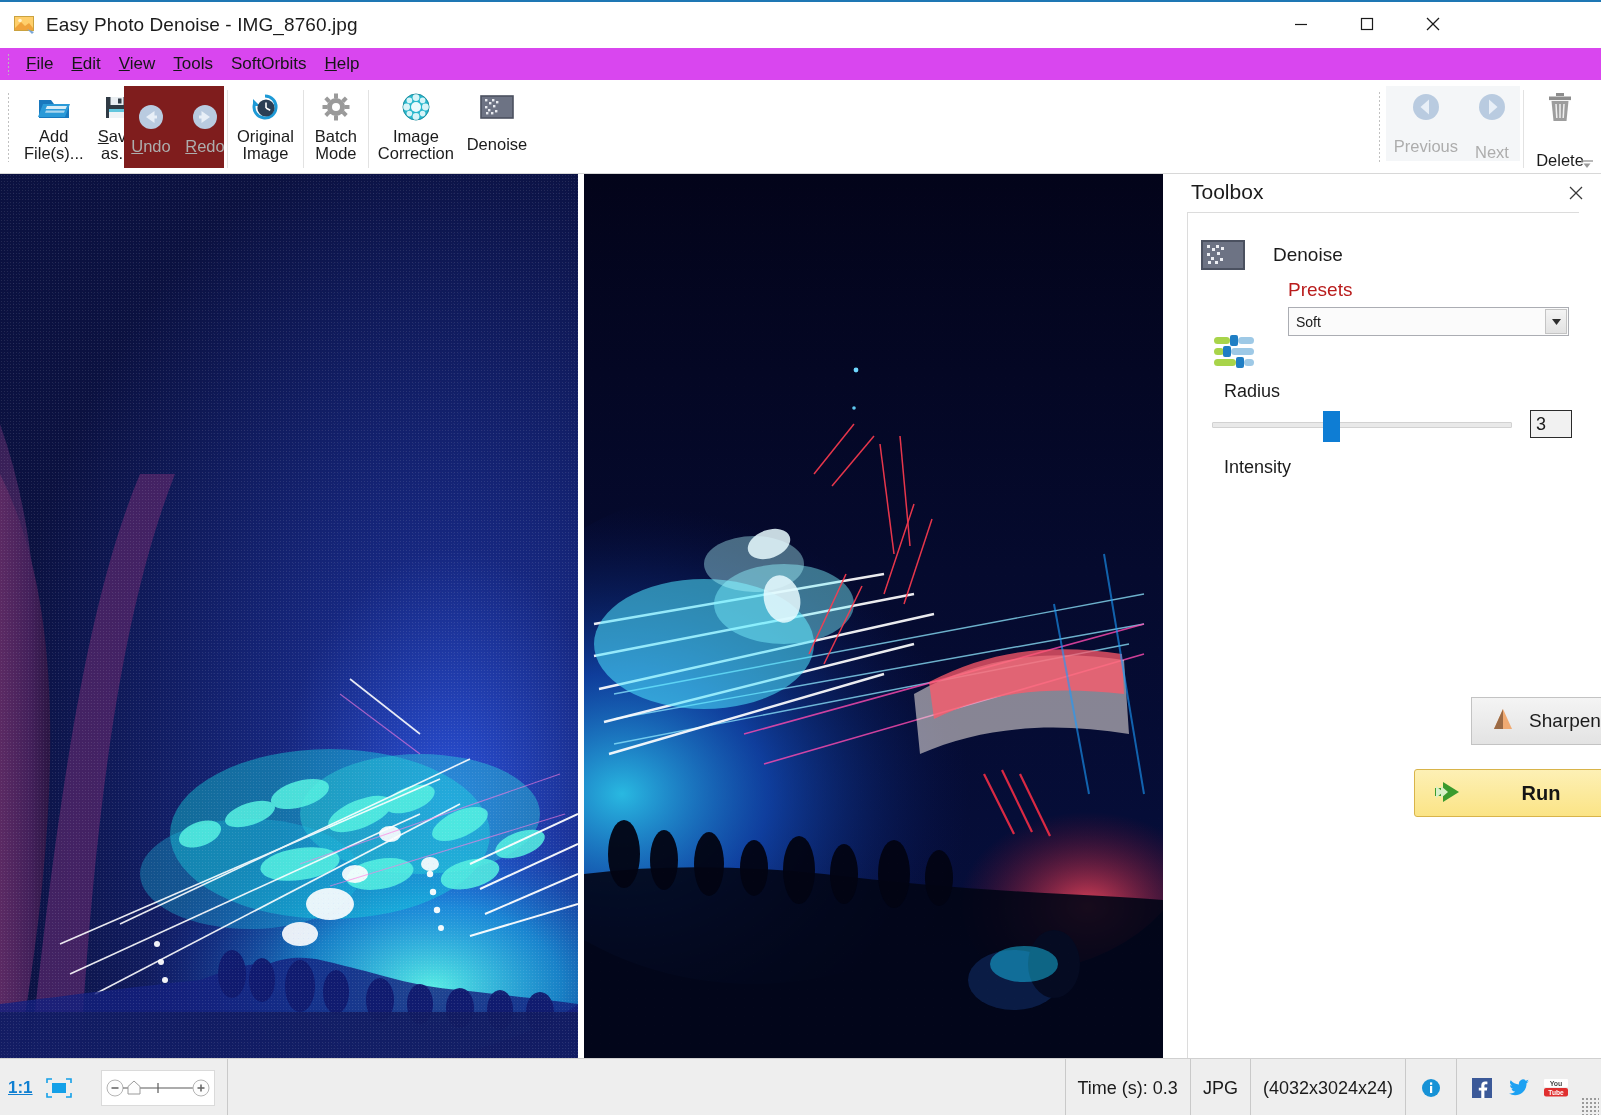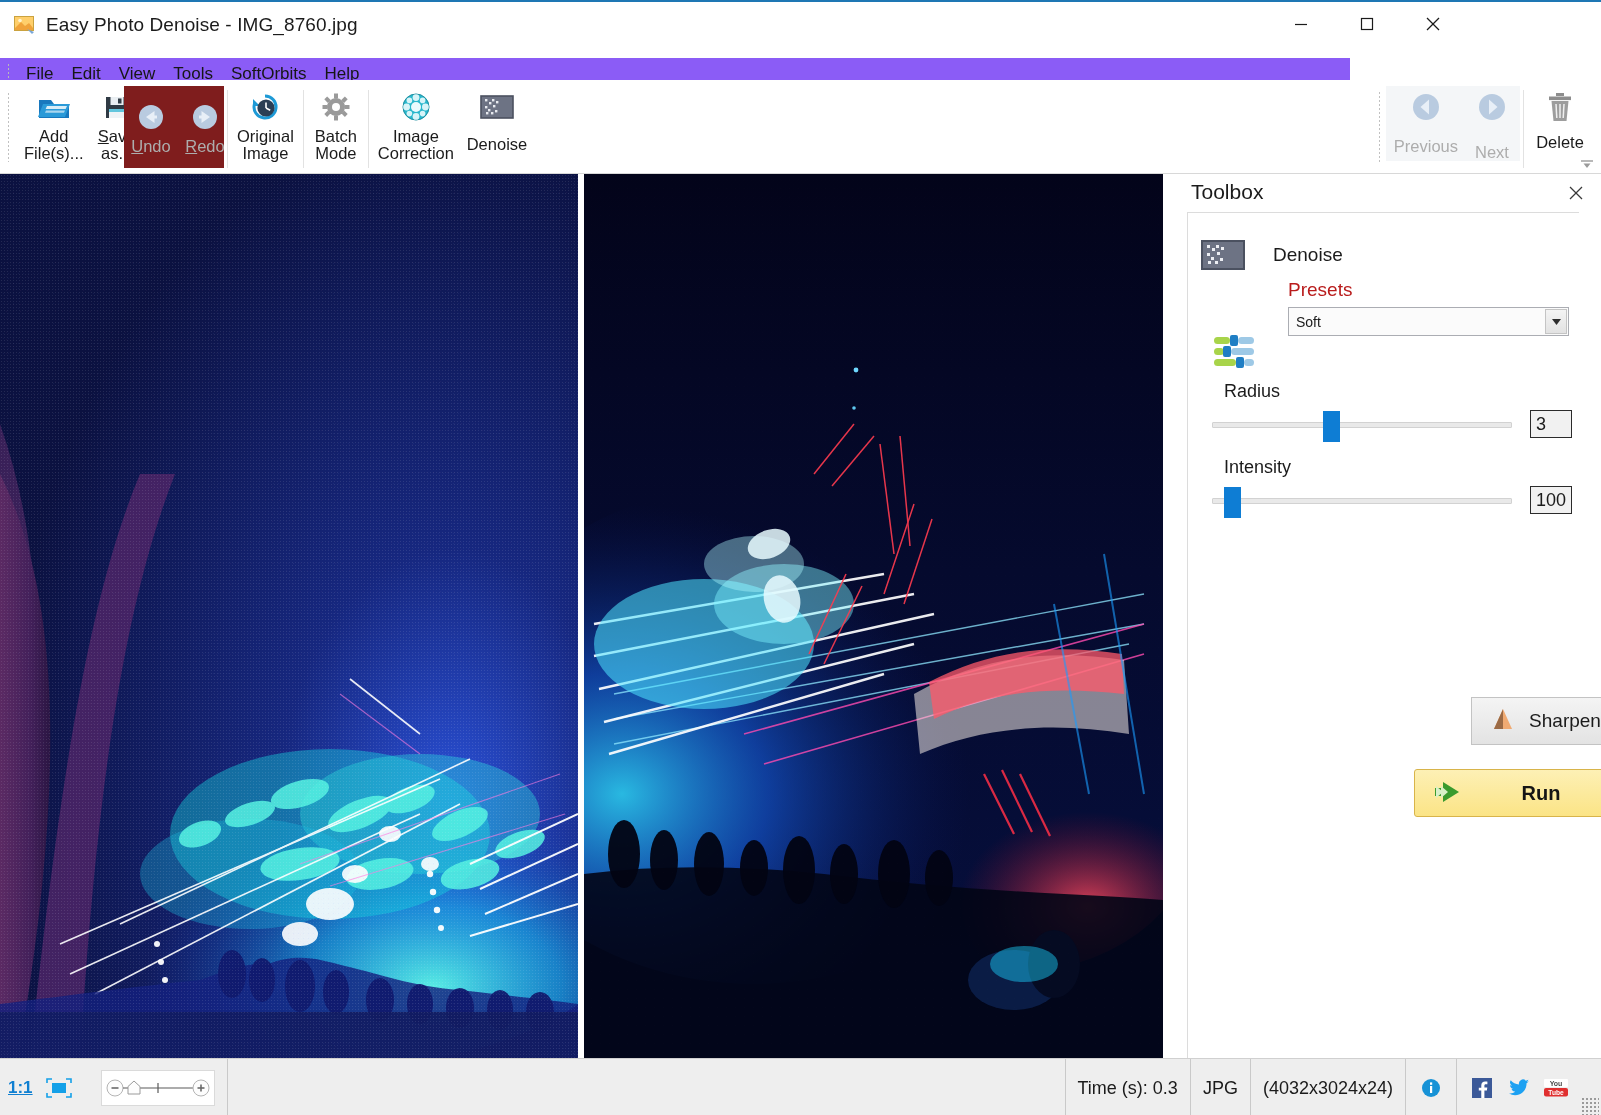--- a/index.html
+++ b/index.html
@@ -37,22 +37,22 @@
     display: flex; align-items: center; justify-content: center;
     background: transparent;
   }
   .wbtn svg { display: block; }
   #btn-min { right: 142px; }
   #btn-max { right: 76px; }
   #btn-close { right: 10px; }
 
   
   #menubar {
-    position: absolute; left: 0; top: 56px; width: 1350px; height: 32px;
-    display: flex; align-items: center; background: #8b5cf6;
+    position: absolute; left: 0; top: 46px; width: 1601px; height: 32px;
+    display: flex; align-items: center; background: #d946ef;
   }
   #menubar .mgrip {
     width: 3px; height: 22px; margin-left: 7px; margin-right: 7px;
     background-image: radial-gradient(#b9b9b9 42%, transparent 44%);
     background-size: 3px 4px;
   }
   .menu-item {
     font-size: 17px; color: #161616; padding: 2px 9px 3px 9px;
     white-space: nowrap; line-height: 1;
   }
@@ -487,21 +487,21 @@
             <rect x="11" y="2" width="8" height="3" fill="#8d8d8d"></rect>
             <rect x="4" y="5.5" width="22" height="3.6" fill="#8d8d8d"></rect>
             <path d="M6.5 10 L23.5 10 L21.5 30 L8.5 30 Z" fill="#9d9d9d"></path>
             <g stroke="#efefef" stroke-width="1.5">
               <line x1="11" y1="13" x2="11.8" y2="27"></line>
               <line x1="15" y1="13" x2="15" y2="27"></line>
               <line x1="19" y1="13" x2="18.2" y2="27"></line>
             </g>
           </svg>
         </span>
-        <span class="lbl" style="margin-top:6px;">Delete</span>
+        <span class="lbl" style="margin-top:24px;">Delete</span>
       </div>
     </div>
 
     <div id="ribbon-overflow">
       <svg width="14" height="12" viewBox="0 0 14 12">
         <line x1="1" y1="3" x2="13" y2="3" stroke="#9a9a9a" stroke-width="1.4"></line>
         <path d="M3.5 5.5 L10.5 5.5 L7 10 Z" fill="#9a9a9a"></path>
       </svg>
     </div>
   </div>
@@ -757,25 +757,20 @@
         <div class="cap">Radius</div>
         <div class="track-row">
           <div class="track"></div>
           <div class="thumb" style="left:111px;"></div>
           <div class="numbox" style="left:318px;">3</div>
         </div>
       </div>
 
       <div class="slider-block" style="top:244px;">
         <div class="cap">Intensity</div>
-        <div class="track-row">
-          <div class="track"></div>
-          <div class="thumb" style="left:12px;"></div>
-          <div class="numbox" style="left:318px;">100</div>
-        </div>
       </div>
 
       <div id="btn-sharpen">
         <span class="ico">
           <svg width="26" height="26" viewBox="0 0 26 26">
             <path d="M13 3 L22 23 L4 23 Z" fill="#f0aa72"></path>
             <path d="M13 3 L13 23 L4 23 Z" fill="#9b6a45"></path>
           </svg>
         </span>
         <span class="lbl">Sharpen</span>

